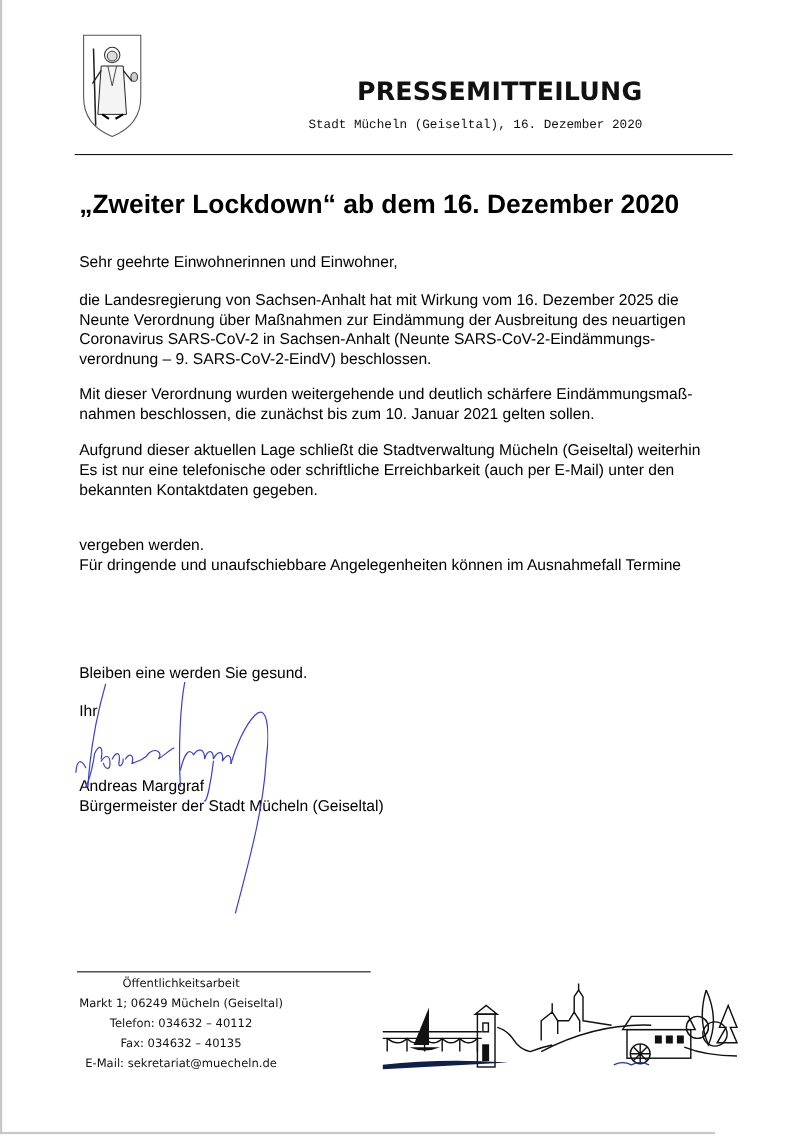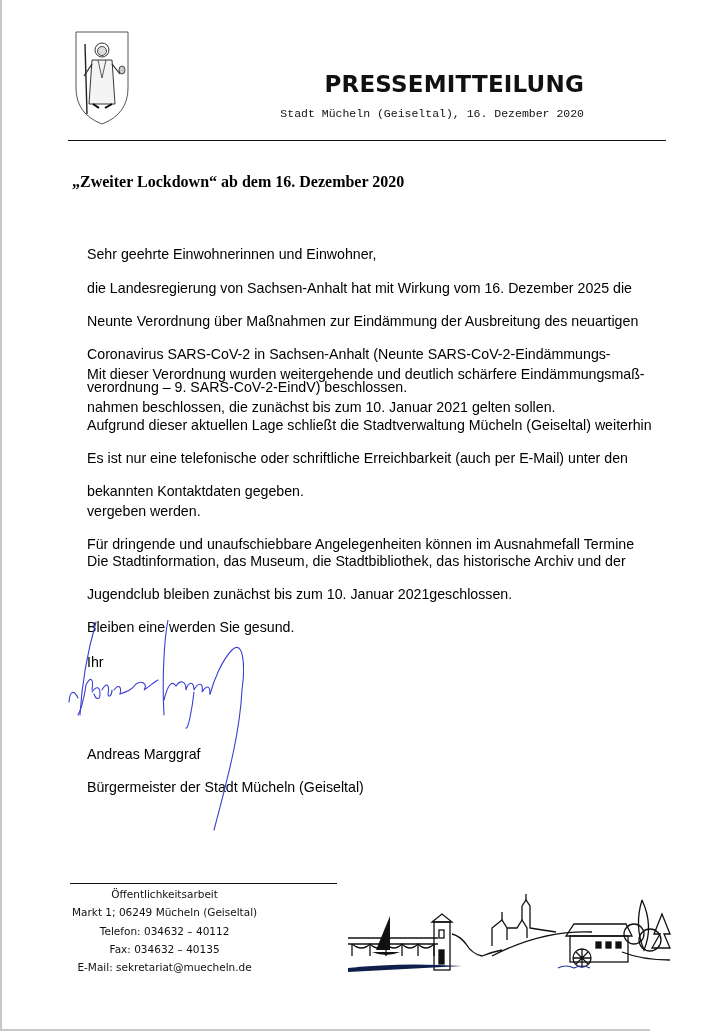--- a/index.html
+++ b/index.html
@@ -19,27 +19,27 @@
     color: #111; letter-spacing: 0.2px;
   }
   .header-sub {
     position: absolute; right: 66px; top: 107px;
     font-family: Liberation Mono, monospace; font-size: 11.5px; color: #111;
   }
   .rule-top { position: absolute; left: 66px; top: 140px; width: 598px; height: 1px; background: #111; }
 
   .headline {
     position: absolute; left: 70px; top: 173px;
-    font-family: Liberation Serif, serif; font-weight: bold; font-size: 16px; color: #000;
+    font-family: Liberation Sans, sans-serif; font-weight: bold; font-size: 24px; color: #000;
   }
   .body-text {
     position: absolute; left: 70px; width: 620px;
     font-family: "Liberation Sans", sans-serif; font-size: 14.2px; line-height: 18px; color: #000;
   }
-  .body-text p { margin: 15px; }
+  .body-text p { margin: 0; }
 
   .signature { position: absolute; left: 62px; top: 620px; width: 180px; height: 220px; }
 
   .rule-footer { position: absolute; left: 68px; top: 883px; width: 267px; height: 1px; background: #111; }
   .footer-contact {
     position: absolute; left: 70px; top: 885px;
     font-family: "DejaVu Sans", sans-serif; font-size: 10.5px; line-height: 18.3px; color: #111;
   }
   .footer-contact div { white-space: nowrap; text-align: center; }
   .skyline { position: absolute; left: 340px; top: 890px; width: 330px; height: 90px; }
@@ -87,34 +87,30 @@
     <p>Aufgrund dieser aktuellen Lage schließt die Stadtverwaltung Mücheln (Geiseltal) weiterhin</p>
     <p>Es ist nur eine telefonische oder schriftliche Erreichbarkeit (auch per E-Mail) unter den</p>
     <p>bekannten Kontaktdaten gegeben.</p>
   </div>
 
   <div class="body-text" style="top:487px">
     <p>vergeben werden.</p>
     <p>Für dringende und unaufschiebbare Angelegenheiten können im Ausnahmefall Termine</p>
   </div>
 
-  <div class="body-text" style="top:537px">
-    <p>Die Stadtinformation, das Museum, die Stadtbibliothek, das historische Archiv und der</p>
-    <p>Jugendclub bleiben zunächst bis zum 10. Januar 2021geschlossen.</p>
-  </div>
 
   <div class="body-text" style="top:603px">
     <p>Bleiben eine werden Sie gesund.</p>
   </div>
 
   <div class="body-text" style="top:638px">
     <p>Ihr</p>
   </div>
 
-  <div class="body-text" style="top:730px">
+  <div class="body-text" style="top:706px">
     <p>Andreas Marggraf</p>
     <p>Bürgermeister der Stadt Mücheln (Geiseltal)</p>
   </div>
 
   <svg class="signature" viewBox="0 0 180 220">
     <g fill="none" stroke="#3a3fd0" stroke-width="1.1" stroke-linecap="round">
       <path d="M32 2 C24 30 18 60 16 95"></path>
       <path d="M14 78 C10 70 6 70 5 82"></path>
       <path d="M22 65 C20 80 16 92 14 95 M22 65 C26 56 30 58 28 70"></path>
       <path d="M28 72 C32 66 36 66 36 74 C36 80 32 80 30 74"></path>

